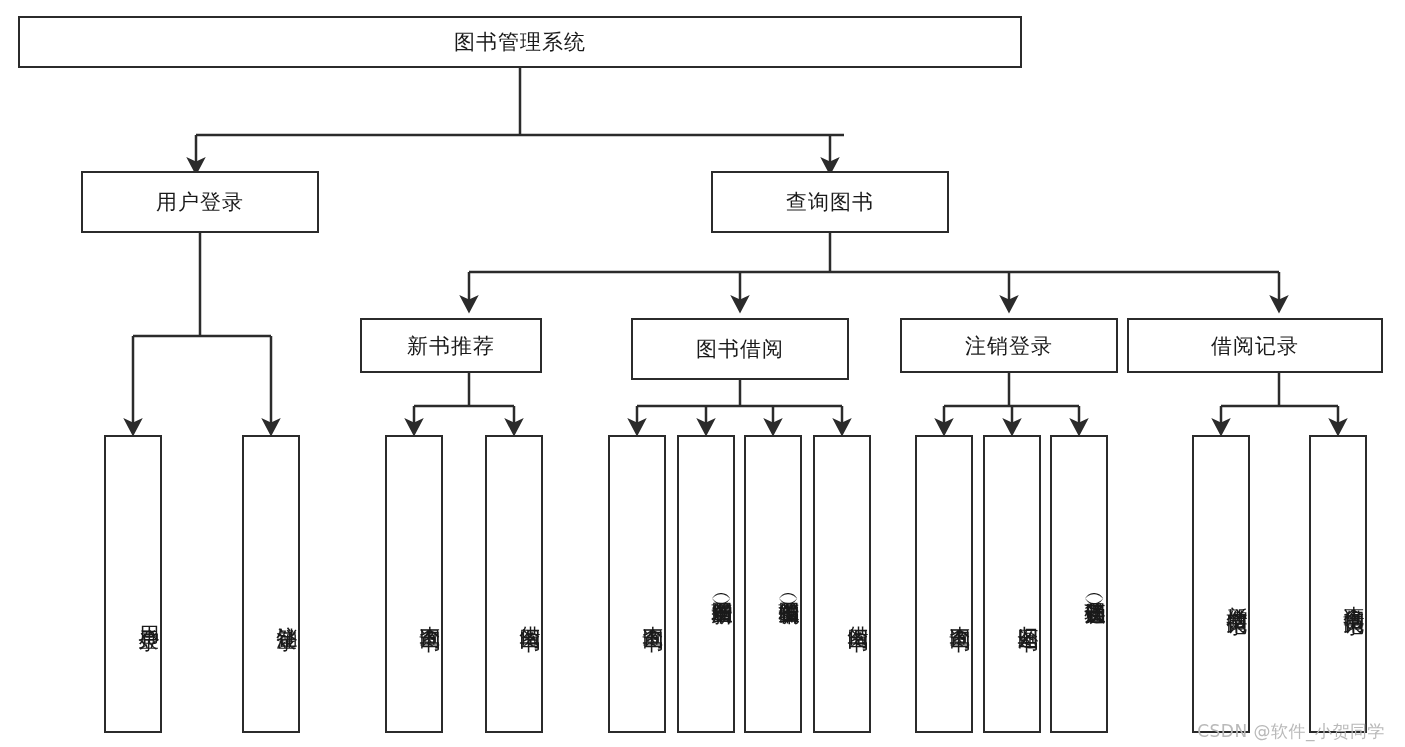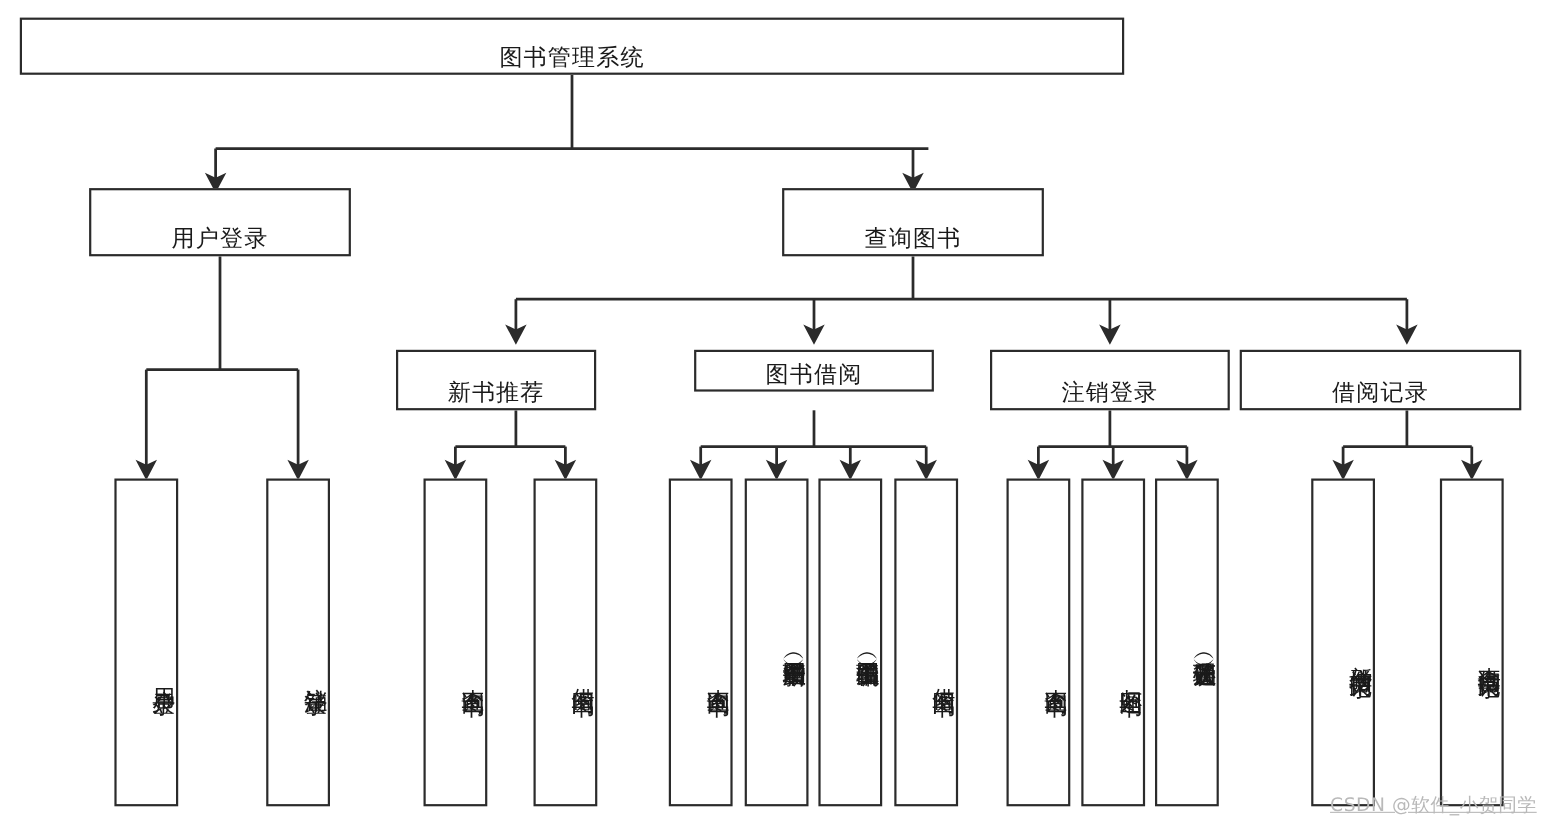--- a/index.html
+++ b/index.html
@@ -24,21 +24,21 @@
     width: 1405px;
     height: 747px;
     pointer-events: none;
   }
   .node {
     position: absolute;
     box-sizing: border-box;
     background: #ffffff;
     border: 2.5px solid #2b2b2b;
     display: flex;
-    align-items: flex-end;
+    align-items: center;
     justify-content: center;
     color: #1a1a1a;
   }
   .node.horiz {
     font-size: 21px;
     letter-spacing: 1px;
   }
   .node.vert {
     writing-mode: vertical-rl;
     text-orientation: upright;
@@ -48,27 +48,26 @@
     padding-top: 6px;
     align-items: flex-start;
     justify-content: center;
     white-space: nowrap;
   }
   .node.vert.tight {
     letter-spacing: 0px;
   }
   .watermark {
     position: absolute;
-    right: 8px;
+    right: 20px;
     bottom: 4px;
     font-size: 17px;
     color: #b9b9b9;
     letter-spacing: 0.5px;
     white-space: nowrap;
-    text-decoration: underline;
   }
 </style>
 </head>
 <body>
 
 <div id="canvas">
 
   <svg id="wires" viewBox="0 0 1405 747" xmlns="http://www.w3.org/2000/svg">
     <defs>
       <marker id="arrow" markerWidth="9" markerHeight="9" refX="4.2" refY="4.5" orient="auto" markerUnits="strokeWidth">
@@ -127,21 +126,21 @@
   <div class="node horiz" style="left:81px; top:171px; width:238px; height:62px;">
     <span>用户登录</span>
   </div>
   <div class="node horiz" style="left:711px; top:171px; width:238px; height:62px;">
     <span>查询图书</span>
   </div>
 
   <div class="node horiz" style="left:360px; top:318px; width:182px; height:55px;">
     <span>新书推荐</span>
   </div>
-  <div class="node horiz" style="left:631px; top:318px; width:218px; height:38px;">
+  <div class="node horiz" style="left:631px; top:318px; width:218px; height:62px;">
     <span>图书借阅</span>
   </div>
   <div class="node horiz" style="left:900px; top:318px; width:218px; height:55px;">
     <span>注销登录</span>
   </div>
   <div class="node horiz" style="left:1127px; top:318px; width:256px; height:55px;">
     <span>借阅记录</span>
   </div>
 
   <div class="node vert" style="left:104px; top:435px; width:58px; height:298px; padding-top:58px;">

